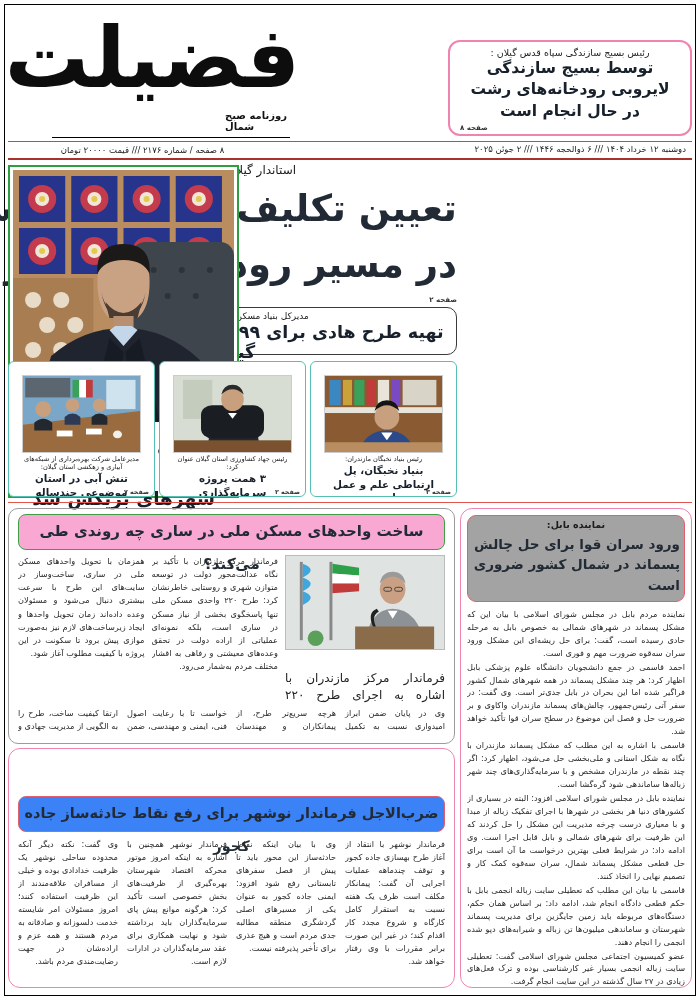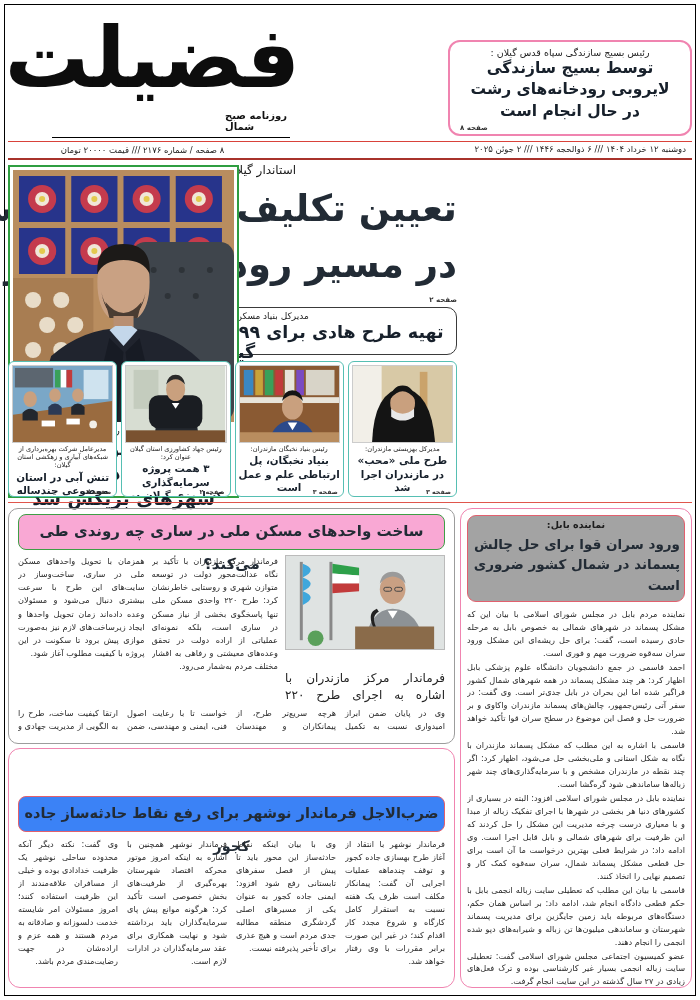--- a/index.html
+++ b/index.html
@@ -44,21 +44,21 @@
   
   .mayor-box { position:absolute; left:8px; top:165px; width:231px; height:333px;
                border:2.5px solid #2f9e41; background:#fff; padding:3px; }
   .mayor-photo { width:100%; height:252px; display:block; }
   .mayor-kicker { font-size:10px; text-align:center; color:#1c1c1c; margin-top:3px; }
   .mayor-title { font-size:18.5px; font-weight:bold; text-align:center; color:#17202b; line-height:1.35; margin-top:1px; }
   .mayor-ref { position:absolute; right:8px; bottom:2px; font-size:7px; font-weight:bold; color:#333; }
 
   
   .cards { position:absolute; right:243px; left:8px; top:361px; height:136px; display:flex; gap:4px; }
-  .card { flex:1; border:1.6px solid #56bfb3; border-radius:6px; padding:3px; position:relative; overflow:hidden; background:#fff; }
+  .card { flex:1; border:1.6px solid #56bfb3; border-radius:6px; padding:13px; position:relative; overflow:hidden; background:#fff; }
   .card svg { width:100%; height:78px; display:block; border:0.5px solid #ccc; }
   .card-kicker { font-size:6.6px; text-align:center; color:#222; margin-top:2px; line-height:1.25; }
   .card-title { font-size:10.3px; font-weight:bold; text-align:center; color:#17202b; line-height:1.3; margin-top:1px; }
   .card-ref { position:absolute; right:5px; bottom:1px; font-size:6.3px; font-weight:bold; color:#333; }
 
   .rule-red-mid { position:absolute; left:8px; right:8px; top:502px; height:1.2px; background:#e0564c; }
 
   
   .housing-box { position:absolute; left:8px; top:508px; width:447px; height:236px;
                  border:1px solid #9c9c9c; border-radius:10px; padding:5px 9px; overflow:hidden; }
@@ -204,34 +204,20 @@
     <div class="mayor-title">
       <div>رشت عضو رسمی اتحادیه</div>
       <div>شهرهای بریکس شد</div>
     </div>
     <div class="mayor-ref">صفحه ۴</div>
   </div>
 
   <div class="cards">
     <div class="card">
       <svg viewBox="0 0 104 78" preserveAspectRatio="none">
-        <rect width="104" height="78" fill="#d8c9a6"></rect>
-          <rect x="0" y="0" width="30" height="78" fill="#f2efe8"></rect>
-        <rect x="70" y="6" width="8" height="60" fill="#caa36b"></rect>
-        <path d="M20,78 Q22,26 52,22 Q82,26 86,78 Z" fill="#141414"></path>
-        <ellipse cx="52" cy="38" rx="13" ry="15" fill="#c9a07e"></ellipse>
-        <path d="M40,44 q12,10 24,0 l0,8 q-12,8 -24,0 z" fill="#e8e8e8"></path>
-        <path d="M39,34 q13,-16 26,0 q-2,-14 -13,-14 q-11,0 -13,14 z" fill="#141414"></path>
-      </svg>
-      <div class="card-kicker">مدیرکل بهزیستی مازندران:</div>
-      <div class="card-title">طرح ملی «محب» در مازندران اجرا شد</div>
-      <div class="card-ref">صفحه ۳</div>
-    </div>
-    <div class="card">
-      <svg viewBox="0 0 104 78" preserveAspectRatio="none">
         <rect width="104" height="78" fill="#8a5a33"></rect>
         <rect x="4" y="4" width="10" height="26" fill="#3a87c2"></rect>
           <rect x="16" y="4" width="8" height="26" fill="#c9a23a"></rect>
           <rect x="26" y="4" width="9" height="26" fill="#3aa05a"></rect>
           <rect x="37" y="4" width="8" height="26" fill="#c23b3b"></rect>
           <rect x="47" y="4" width="10" height="26" fill="#e8e4da"></rect>
           <rect x="59" y="4" width="8" height="26" fill="#7a4ac2"></rect>
           <rect x="69" y="4" width="30" height="26" fill="#d8d4c8"></rect>
         <rect x="0" y="32" width="104" height="6" fill="#e8e4da"></rect>
         <ellipse cx="55" cy="42" rx="11" ry="13" fill="#c9a07e"></ellipse>

